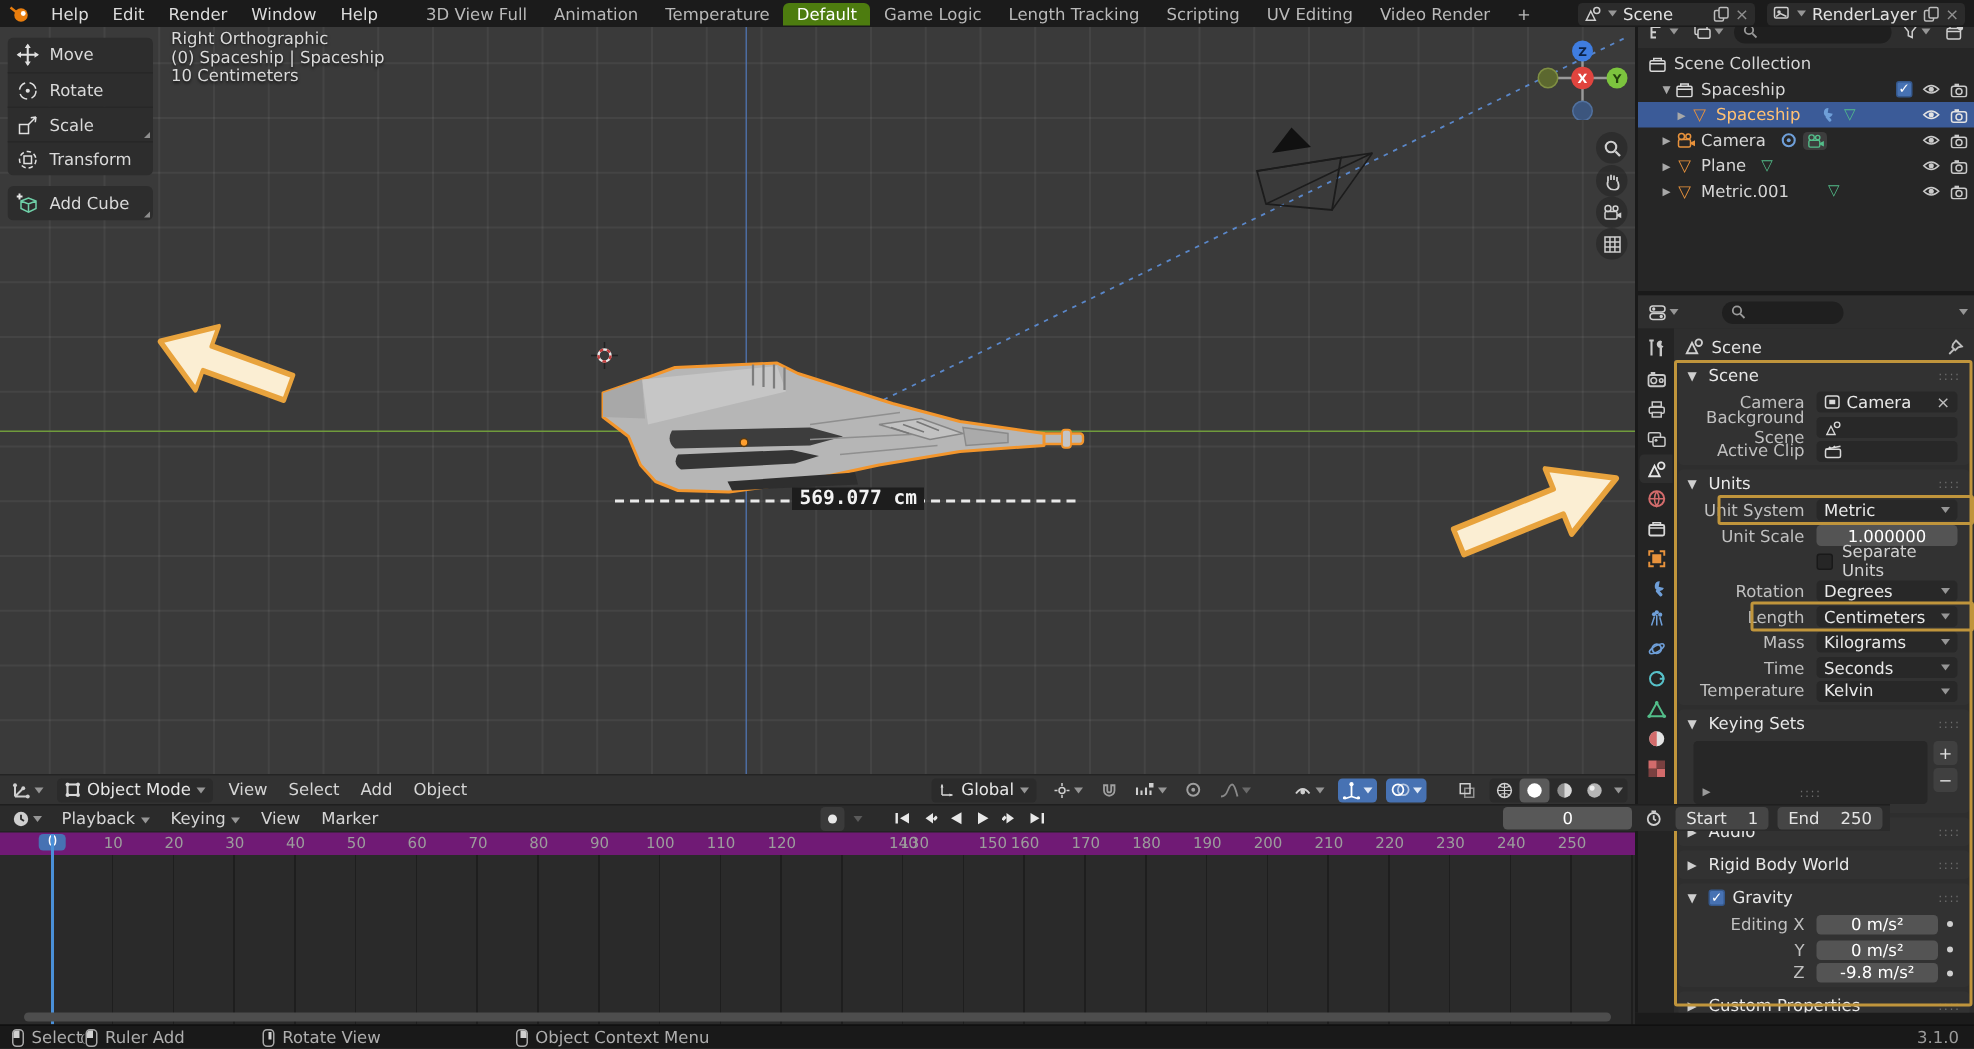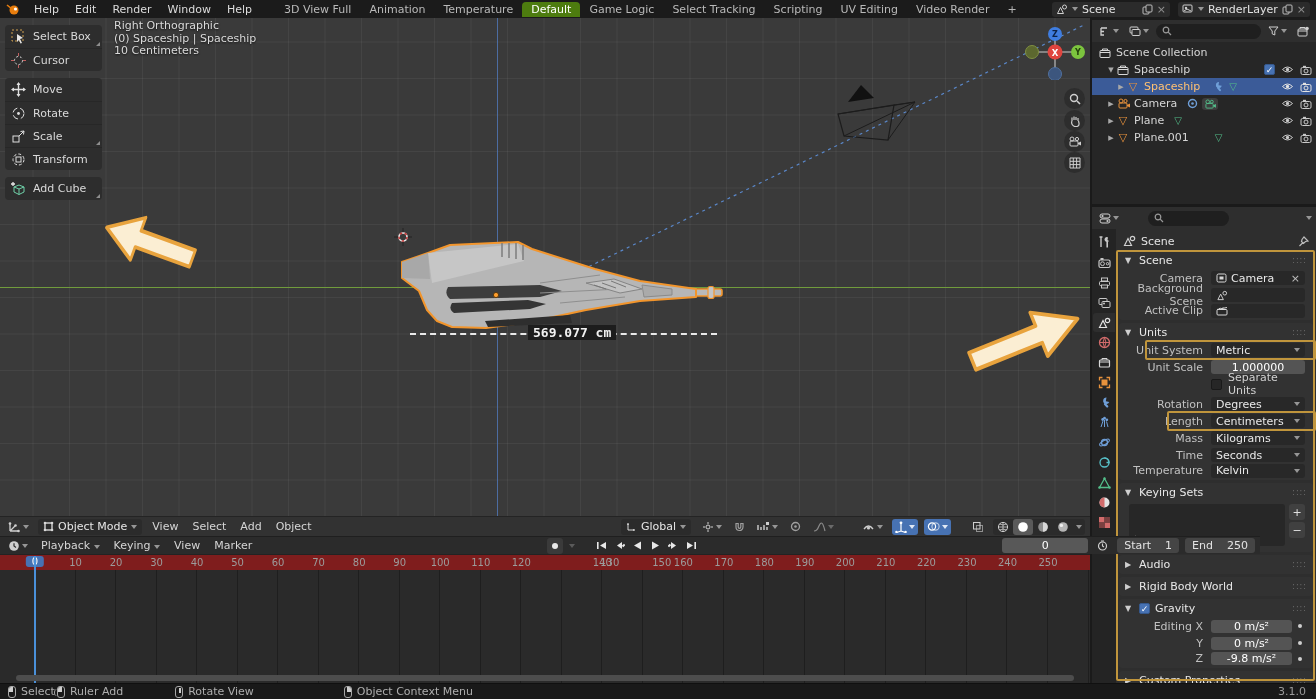--- a/index.html
+++ b/index.html
@@ -56,34 +56,34 @@
   .hdr-box { display:flex; align-items:center; gap:4px; background:#2b2b2b; border-radius:3px; height:16px; padding:0 5px; color:#e6e6e6; }
   .hdr-menu { color:#d5d5d5; padding:0 4px; }
   .hbtn { display:flex; align-items:center; gap:2px; height:16px; padding:0 3px; border-radius:3px; color:#cfcfcf; }
   .hbtn.on { background:#4772b3; color:#fff; }
   .shade-group { display:flex; align-items:center; background:#2b2b2b; border-radius:3px; height:16px; }
   .shade-seg { width:20px; height:16px; display:flex; align-items:center; justify-content:center; color:#cfcfcf; }
   .shade-seg.on { background:#5a5a5a; border-radius:3px; color:#fff; }
 
   
   #tl-header { position:absolute; left:0; top:536px; width:1260px; height:18px; background:#2b2b2b; border-top:1px solid #1f1f1f; display:flex; align-items:center; padding:0 5px; gap:6px; z-index:10; }
-  #tl-ruler { position:absolute; left:0; top:554px; width:1090px; height:16px; background:#7f1d1d; border-top:1px solid #232323; z-index:9;text-decoration:underline; }
+  #tl-ruler { position:absolute; left:0; top:554px; width:1090px; height:16px; background:#701a75; border-top:1px solid #232323; z-index:9;text-decoration:underline; }
   .tick { position:absolute; top:2px; transform:translateX(-50%); color:#9c9c9c; font-size:10px; }
   .tick.current { background:#4772b3; color:#fff; border-radius:3px; padding:0 6px; top:1px; font-size:10px; }
   #tl-body { position:absolute; left:0; top:570px; width:1090px; height:113px; background:#2a2a2a; z-index:8;
     background-image:repeating-linear-gradient(90deg, rgba(0,0,0,.28) 0 1px, transparent 1px 40.52px); background-position:34px 0; }
   #playhead { position:absolute; left:34px; top:556px; width:2px; height:127px; background:#4a90d9; z-index:9; }
   #tl-scroll { position:absolute; left:16px; top:675px; width:1058px; height:6px; border-radius:3px; background:#4d4d4d; z-index:9; }
   .transport { display:flex; align-items:center; gap:1px; }
   .tr-btn { width:17px; height:15px; display:flex; align-items:center; justify-content:center; color:#e8e8e8; border-radius:2px; }
   .frame-field { background:#585858; border-radius:3px; height:15px; width:86px; color:#fff; display:flex; align-items:center; justify-content:center; }
   .se-field { background:#454545; border-radius:3px; height:15px; display:flex; align-items:center; padding:0 7px; gap:14px; color:#e3e3e3; }
 
   
-  #rightcol { position:absolute; left:1090px; top:20px; width:226px; height:665px; background:#262626; border-left:2px solid #1a1a1a; display:flex; flex-direction:column; }
+  #rightcol { position:absolute; left:1090px; top:10px; width:226px; height:665px; background:#262626; border-left:2px solid #1a1a1a; display:flex; flex-direction:column; }
   .editor-hdr { height:22px; background:#2e2e2e; display:flex; align-items:center; padding:0 4px; gap:4px; flex:none; }
   .search-pill { flex:1; background:#1f1f1f; border-radius:8px; height:15px; display:flex; align-items:center; padding:0 6px; gap:4px; color:#9a9a9a; }
 
   
   #outliner-body { height:162px; background:#262626; padding-top:2px; overflow:hidden; flex:none; }
   .ol-row { height:17px; display:flex; align-items:center; position:relative; padding-right:4px; color:#d6d6d6; }
   .ol-row.selected { background:#3b5b98; }
   .ol-row.selected .ol-label { color:#ffc173; }
   .ol-disc { width:10px; text-align:center; font-size:7px; color:#a8a8a8; flex:none; }
   .ol-ico { width:14px; height:13px; margin-right:4px; flex:none; display:flex; align-items:center; justify-content:center; }
@@ -141,21 +141,21 @@
   <span class="menu-item">Edit</span>
   <span class="menu-item">Render</span>
   <span class="menu-item">Window</span>
   <span class="menu-item">Help</span>
   <div class="ws-tabs">
     <span class="ws-tab">3D View Full</span>
     <span class="ws-tab">Animation</span>
     <span class="ws-tab">Temperature</span>
     <span class="ws-tab active">Default</span>
     <span class="ws-tab">Game Logic</span>
-    <span class="ws-tab">Select Tracking</span>
+    <span class="ws-tab">Length Tracking</span>
     <span class="ws-tab">Scripting</span>
     <span class="ws-tab">UV Editing</span>
     <span class="ws-tab">Video Render</span>
     <span class="ws-tab">+</span>
   </div>
   <div class="tb-spacer"></div>
   <div class="tb-widget">
     <svg width="12" height="11" viewBox="0 0 12 11">
         <circle cx="8.5" cy="3" r="2" fill="none" stroke="#cfcfcf"></circle>
         <path d="M1.5 9.5 L4.5 3.5 L7.5 9.5 Z" fill="none" stroke="#cfcfcf"></path>
@@ -235,37 +235,20 @@
   <div id="measure-line"></div>
   <div id="measure-label">569.077 cm</div>
 
   <div id="vp-info">
     <div>Right Orthographic</div>
     <div>(0) Spaceship | Spaceship</div>
     <div>10 Centimeters</div>
   </div>
 
   <div id="toolshelf">
-    <div class="tool-group">
-      <div class="tool-btn">
-        <svg class="tico" viewBox="0 0 15 15">
-            <rect x="1" y="1" width="11" height="11" fill="none" stroke="#cfa050" stroke-dasharray="2,2"></rect>
-            <polygon points="6,5 12,9 9,10 11,14 9.5,14.5 8,11 6,13" fill="#e8e8e8"></polygon>
-          </svg>
-        <span>Select Box</span>
-          <i class="opt"></i>
-      </div>
-      <div class="tool-btn">
-        <svg class="tico" viewBox="0 0 15 15">
-            <circle cx="7.5" cy="7.5" r="4" fill="none" stroke="#e0e0e0" stroke-dasharray="2,2"></circle>
-            <path d="M7.5 0 L7.5 3 M7.5 12 L7.5 15 M0 7.5 L3 7.5 M12 7.5 L15 7.5" stroke="#c06060"></path>
-          </svg>
-        <span>Cursor</span>
-      </div>
-    </div>
     <div class="tool-group">
       <div class="tool-btn">
         <svg class="tico" viewBox="0 0 15 15">
             <path d="M7.5 1 L7.5 14 M1 7.5 L14 7.5" stroke="#e0e0e0" stroke-width="1.4"></path>
             <path d="M7.5 0 L5.5 3 L9.5 3 Z M7.5 15 L5.5 12 L9.5 12 Z M0 7.5 L3 5.5 L3 9.5 Z M15 7.5 L12 5.5 L12 9.5 Z" fill="#e0e0e0"></path>
           </svg>
         <span>Move</span>
       </div>
       <div class="tool-btn">
         <svg class="tico" viewBox="0 0 15 15">
@@ -726,21 +709,21 @@
             <rect x="1" y="2.5" width="10" height="7" rx="1.5" fill="none" stroke="#c9c9c9"></rect>
             <circle cx="6" cy="6" r="2" fill="none" stroke="#c9c9c9"></circle>
             <rect x="3" y="0.8" width="3" height="1.7" fill="#c9c9c9"></rect>
           </svg>
       </span>
     </div>
 
     <div class="ol-row" style="padding-left:14px">
       <span class="ol-disc">▶</span>
       <span class="ol-ico mesh-tri">▽</span>
-      <span class="ol-label">Plane.001</span>
+      <span class="ol-label">Metric.001</span>
       <span style="width:26px"></span>
       <span class="data-tri">▽</span>
       <span class="ol-right">
         <svg width="13" height="9" viewBox="0 0 13 9">
             <path d="M1.5 4.5 Q6.5 -0.5 11.5 4.5 Q6.5 9.5 1.5 4.5 Z" fill="none" stroke="#c9c9c9"></path>
             <circle cx="6.5" cy="4.5" r="1.7" fill="#c9c9c9"></circle>
           </svg>
         <svg width="12" height="10" viewBox="0 0 12 10">
             <rect x="1" y="2.5" width="10" height="7" rx="1.5" fill="none" stroke="#c9c9c9"></rect>
             <circle cx="6" cy="6" r="2" fill="none" stroke="#c9c9c9"></circle>

